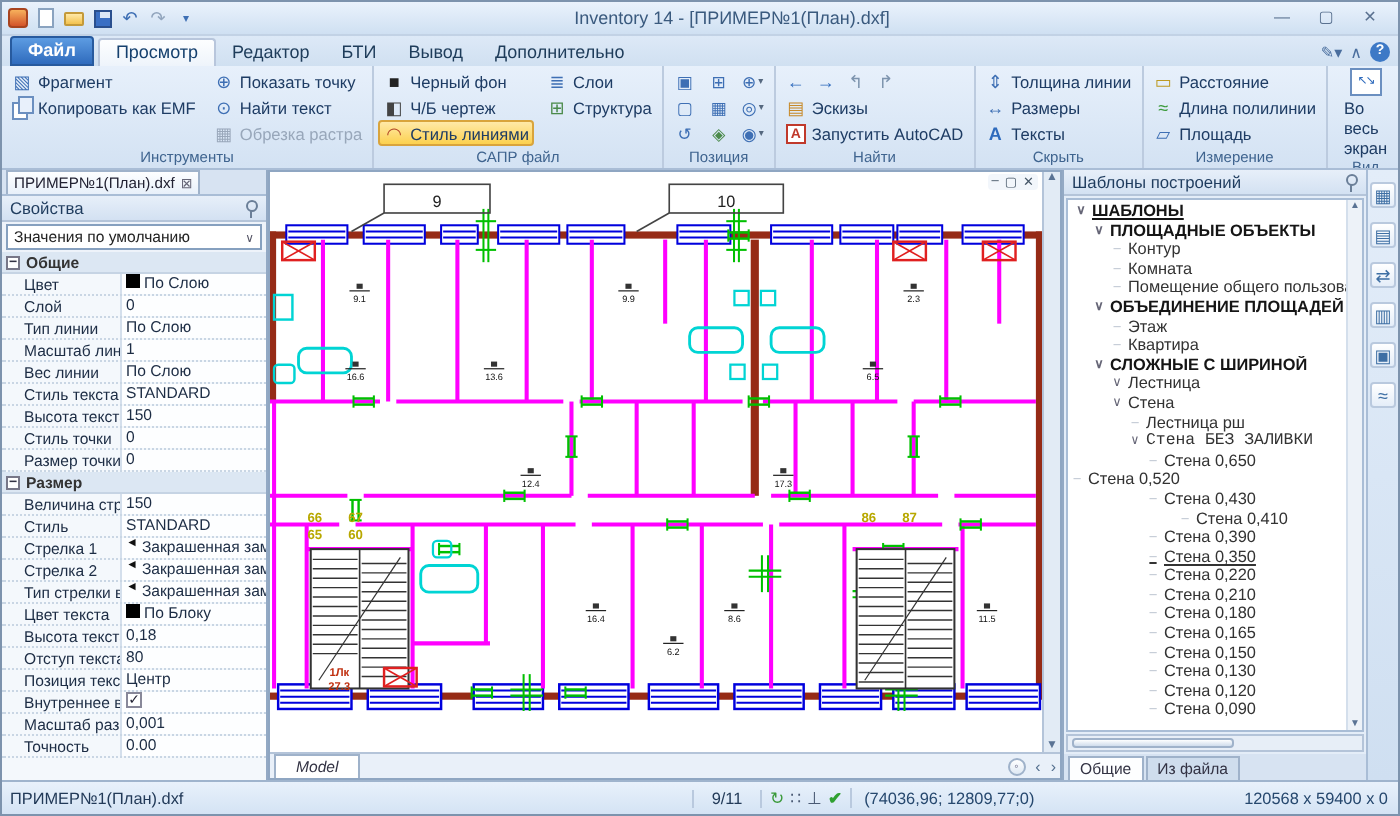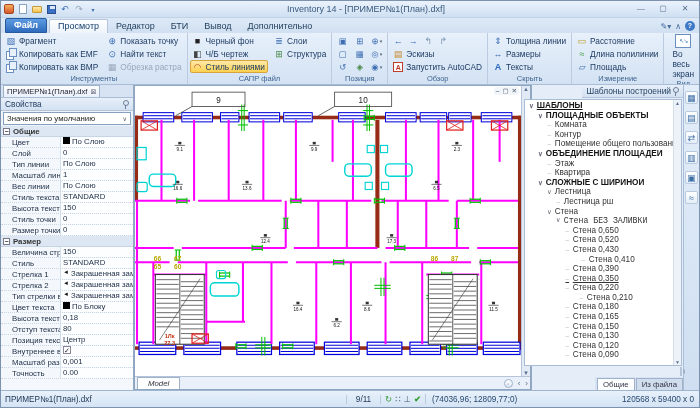--- a/index.html
+++ b/index.html
@@ -80,21 +80,21 @@
   .drawarea{flex:1;position:relative;overflow:hidden;background:#fff;}
   .drawarea svg{position:absolute;left:0;top:0;width:100%;height:100%;}
   .mdictl{position:absolute;top:1px;right:2px;display:flex;gap:3px;font-size:6.5px;color:#456;background:rgba(240,245,250,.85);padding:0 2px;border-radius:2px;}
   .vscroll{width:9px;background:#e2ebf5;border-left:1px solid #b4c4d9;display:flex;flex-direction:column;justify-content:space-between;align-items:center;font-size:6px;color:#5a7394;flex:0 0 auto;}
   .canvasbottom{height:13px;border-top:1px solid #b4c4d9;display:flex;align-items:center;background:#e9f0f9;font-size:7.8px;flex:0 0 auto;padding:0 2px;}
   .modeltab{background:#fff;border:1px solid #9fb2ca;border-bottom:none;padding:0 10px;height:12px;line-height:11px;color:#334;font-style:italic;}
   .cb-right{margin-left:auto;display:flex;align-items:center;gap:5px;color:#55708f;font-size:8px;}
   .roundbtn{width:9px;height:9px;border-radius:50%;border:1px solid #9fb2ca;background:linear-gradient(#fff,#dfe9f4);font-size:6px;line-height:8px;text-align:center;color:#557;}
 
   
-  .rightpanel{width:152px;display:flex;flex-direction:column;background:#e4edf8;border-left:1px solid #93a9c4;flex:0 0 auto;align-items:flex-end;}
+  .rightpanel{width:152px;display:flex;flex-direction:column;background:#e4edf8;border-left:1px solid #93a9c4;flex:0 0 auto;}
   .tree{flex:1;background:#fff;border:1px solid #a9bdd6;margin:1px 1px 0;overflow:hidden;position:relative;padding:1px 0 0 1px;}
   .tn{height:9.6px;line-height:9.6px;font-size:8.2px;white-space:nowrap;color:#333;display:flex;align-items:center;gap:2px;overflow:hidden;}
   .tn.tb{font-weight:bold;color:#151515;}
   .tn.tu span.lbl{text-decoration:underline;}
   .ta{color:#667;font-size:6.5px;width:7px;text-align:center;flex:0 0 auto;}
   .ta.leaf{color:#b5bfcc;}
   .treevsb{position:absolute;right:0;top:0;bottom:0;width:8px;background:#edf2f8;border-left:1px solid #d4dfec;display:flex;flex-direction:column;justify-content:space-between;align-items:center;font-size:5px;color:#5a7394;}
   .hscroll{height:9px;margin:1px;background:#e7eef7;border:1px solid #b4c4d9;position:relative;flex:0 0 auto;}
   .hthumb{position:absolute;left:2px;top:1px;bottom:1px;width:55%;background:linear-gradient(#fdfefe,#cfdcec);border:1px solid #9fb2ca;border-radius:2px;}
   .rtabs{height:13px;display:flex;align-items:flex-end;padding-left:2px;background:#d7e3f2;flex:0 0 auto;gap:1px;}
@@ -166,24 +166,20 @@
       <div class="gbody">
         <div class="gcol">
           <div class="rb">
               <span class="i" style="color:#3e6fb4">▧</span>
               <span>Фрагмент</span>
             </div>
           <div class="rb">
               <span class="icopy"></span>
               <span>Копировать как EMF</span>
             </div>
-          <div class="rb">
-              <span class="icopy"></span>
-              <span>Копировать как BMP</span>
-            </div>
         </div>
         <div class="gcol">
           <div class="rb">
               <span class="i" style="color:#3e6fb4">⊕</span>
               <span>Показать точку</span>
             </div>
           <div class="rb">
               <span class="i" style="color:#3e6fb4">⊙</span>
               <span>Найти текст</span>
             </div>
@@ -255,21 +251,21 @@
           <div class="rb">
               <span class="i" style="color:#c78a2a">▤</span>
               <span>Эскизы</span>
             </div>
           <div class="rb">
               <span class="iacad"></span>
               <span>Запустить AutoCAD</span>
             </div>
         </div>
       </div>
-      <div class="glabel">Обзор</div>
+      <div class="glabel">Найти</div>
     </div>
 
     <div class="rgroup">
       <div class="gbody">
         <div class="gcol">
           <div class="rb">
               <span class="i" style="color:#3e6fb4">⇕</span>
               <span>Толщина линии</span>
             </div>
           <div class="rb">
@@ -850,25 +846,25 @@
       <div class="tn tb tu" style="padding-left: 2px;">
             <span class="ta">∨</span>
             <span class="lbl">ШАБЛОНЫ</span>
           </div>
           <div class="tn tb" style="padding-left: 11px;">
             <span class="ta">∨</span>
             <span class="lbl">ПЛОЩАДНЫЕ ОБЪЕКТЫ</span>
           </div>
           <div class="tn" style="padding-left: 20px;">
             <span class="ta leaf">–</span>
+            <span class="lbl">Контур</span>
+          </div>
+          <div class="tn" style="padding-left: 20px;">
+            <span class="ta leaf">–</span>
             <span class="lbl">Комната</span>
-          </div>
-          <div class="tn" style="padding-left: 20px;">
-            <span class="ta leaf">–</span>
-            <span class="lbl">Контур</span>
           </div>
           <div class="tn" style="padding-left: 20px;">
             <span class="ta leaf">–</span>
             <span class="lbl">Помещение общего пользования</span>
           </div>
           <div class="tn tb" style="padding-left: 11px;">
             <span class="ta">∨</span>
             <span class="lbl">ОБЪЕДИНЕНИЕ ПЛОЩАДЕЙ</span>
           </div>
           <div class="tn" style="padding-left: 20px;">
@@ -880,37 +876,37 @@
             <span class="lbl">Квартира</span>
           </div>
           <div class="tn tb" style="padding-left: 11px;">
             <span class="ta">∨</span>
             <span class="lbl">СЛОЖНЫЕ С ШИРИНОЙ</span>
           </div>
           <div class="tn" style="padding-left: 20px;">
             <span class="ta">∨</span>
             <span class="lbl">Лестница</span>
           </div>
-          <div class="tn" style="padding-left: 29px;">
-            <span class="ta leaf">–</span>
-            <span class="lbl">Лестница рш</span>
-          </div>
           <div class="tn" style="padding-left: 20px;">
             <span class="ta">∨</span>
             <span class="lbl">Стена</span>
           </div>
+          <div class="tn" style="padding-left: 29px;">
+            <span class="ta leaf">–</span>
+            <span class="lbl">Лестница рш</span>
+          </div>
           <div class="tn" style="padding-left: 29px; font-family: Liberation Mono, monospace;">
             <span class="ta">∨</span>
             <span class="lbl">Стена БЕЗ ЗАЛИВКИ</span>
           </div>
           <div class="tn" style="padding-left: 38px;">
             <span class="ta leaf">–</span>
             <span class="lbl">Стена 0,650</span>
           </div>
-          <div class="tn" style="padding-left: 38px;">
+          <div class="tn" style="">
             <span class="ta leaf">–</span>
             <span class="lbl">Стена 0,520</span>
           </div>
           <div class="tn" style="padding-left: 38px;">
             <span class="ta leaf">–</span>
             <span class="lbl">Стена 0,430</span>
           </div>
           <div class="tn" style="padding-left: 54px;">
             <span class="ta leaf">–</span>
             <span class="lbl">Стена 0,410</span>
@@ -920,21 +916,21 @@
             <span class="lbl">Стена 0,390</span>
           </div>
           <div class="tn" style="padding-left: 38px; text-decoration: underline;">
             <span class="ta leaf">–</span>
             <span class="lbl">Стена 0,350</span>
           </div>
           <div class="tn" style="padding-left: 38px;">
             <span class="ta leaf">–</span>
             <span class="lbl">Стена 0,220</span>
           </div>
-          <div class="tn" style="padding-left: 52px;">
+          <div class="tn" style="padding-left: 38px;">
             <span class="ta leaf">–</span>
             <span class="lbl">Стена 0,210</span>
           </div>
           <div class="tn" style="padding-left: 38px;">
             <span class="ta leaf">–</span>
             <span class="lbl">Стена 0,180</span>
           </div>
           <div class="tn" style="padding-left: 38px;">
             <span class="ta leaf">–</span>
             <span class="lbl">Стена 0,165</span>

